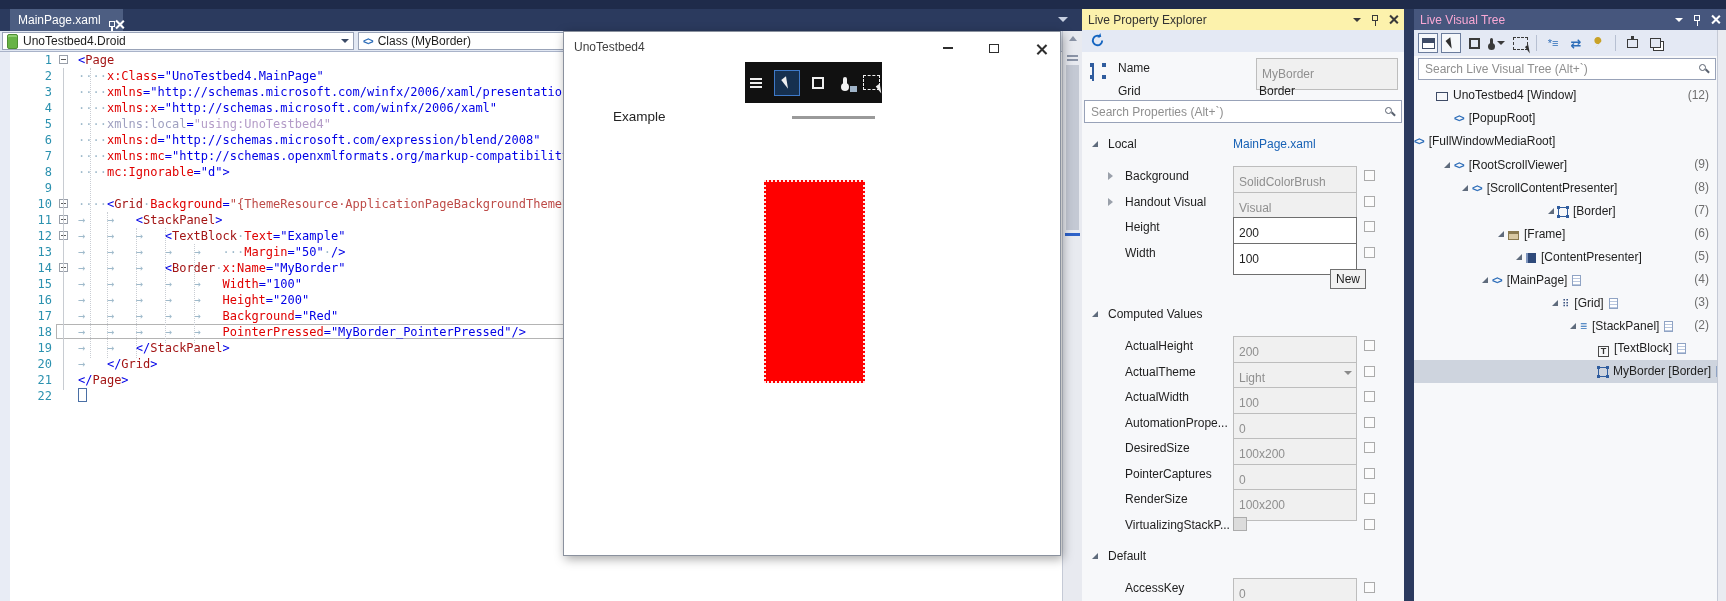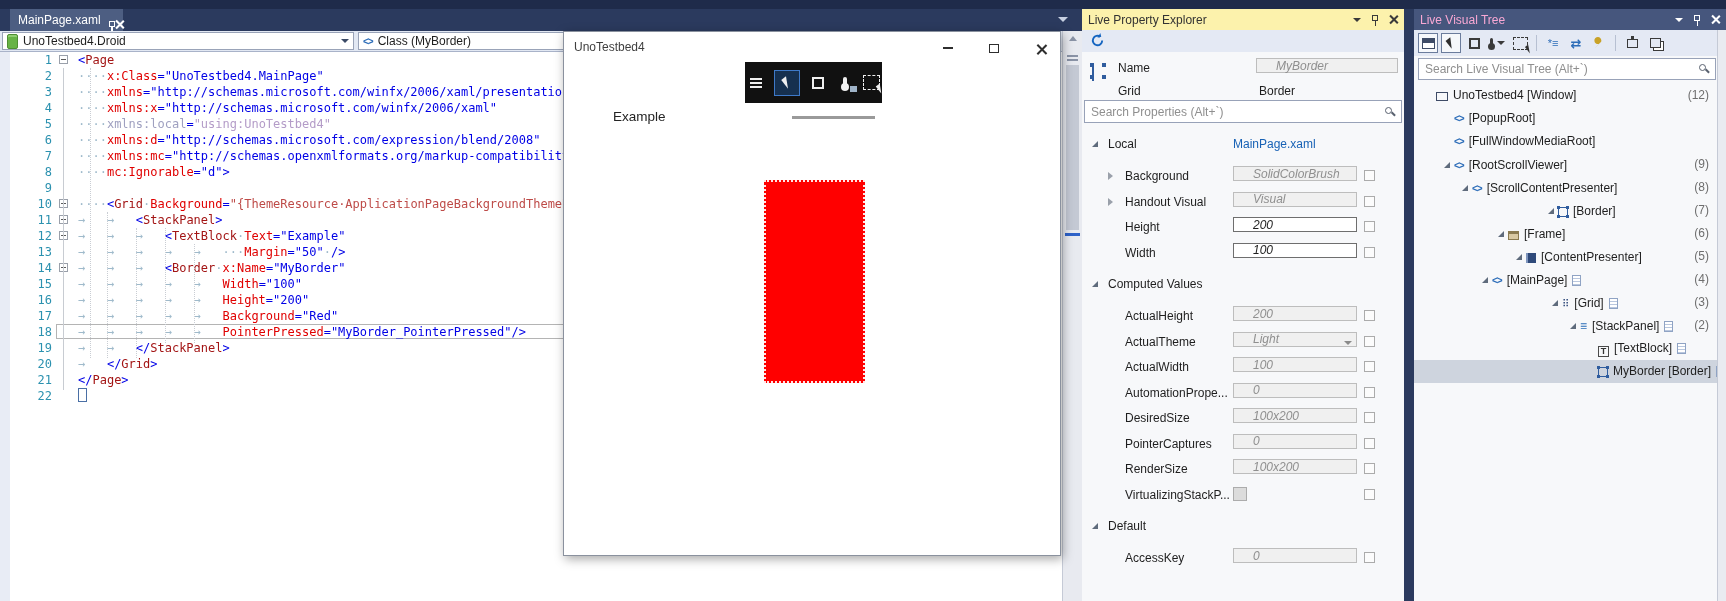--- a/index.html
+++ b/index.html
@@ -89,21 +89,21 @@
   
   #lpe{left:1082px;top:9px;width:322px;height:592px;background:#F7F8FA;overflow:hidden;}
   #lpe .panel-header{background:#FCF2AC;color:#333;}
   #lpe-toolbar{position:absolute;left:0;top:21px;right:0;height:22px;background:#E4E9F4;}
   .refresh{position:absolute;left:8px;top:3px;width:15px;height:15px;}
   #lpe-ident{position:absolute;left:0;top:43px;right:0;height:47px;}
   .border-icon{position:relative;width:13px;height:13px;border:1.4px solid #2F5C9E;box-sizing:border-box;}
   .border-icon::before{content:"";position:absolute;left:-3px;top:-3px;width:4px;height:4px;background:#2F5C9E;
       box-shadow:12px 0 0 #2F5C9E,0 12px 0 #2F5C9E,12px 12px 0 #2F5C9E;}
   .lbl{font-size:12px;color:#1E1E1E;}
-  .valbox{position:absolute;height:15px;box-sizing:border-box;font-size:12px;display:flex;align-items:center;padding:0 19px;font-style:italic;}
+  .valbox{position:absolute;height:32px;box-sizing:border-box;font-size:12px;display:flex;align-items:center;padding:0 5px;}
   .valbox.dis{background:#F0F0F0;border:1px solid #BDBDBD;color:#8F8F8F;}
   .valbox.edit{background:#FFF;border:1px solid #6E6E6E;color:#1E1E1E;}
   .resetbox{position:absolute;width:11px;height:11px;border:1px solid #ABABAB;background:#FCFCFC;box-sizing:border-box;}
   .exp-open{width:0;height:0;border-left:6px solid transparent;border-bottom:6px solid #5F6B7C;}
   .exp-closed{width:0;height:0;border-top:4px solid transparent;border-bottom:4px solid transparent;border-left:5px solid #9AA0AA;}
   .lpe-row{position:relative;width:100%;}
   .lpe-row.sec{height:26px;margin-top:6px;margin-bottom:6px;}
   .lpe-row.prop{height:25.5px;}
   .lpe-row.newrow{height:30px;}
   .lpe-row .exp-slot{position:absolute;left:10px;top:9px;}
@@ -391,20 +391,23 @@
         </div>
         <span class="resetbox rb"></span>
       </div>
       <div class="lpe-row prop">
         <span class="p-lbl">Width</span>
         <div class="valbox vb edit">
           <span>100</span>
         </div>
         <span class="resetbox rb"></span>
       </div>
+      <div class="lpe-row newrow">
+        <span class="newbtn">New</span>
+      </div>
       <div class="lpe-row sec">
         <span class="exp-slot exp-open"></span>
         <span class="sec-lbl">Computed Values</span>
       </div>
       <div class="lpe-row prop">
         <span class="p-lbl">ActualHeight</span>
         <div class="valbox vb dis">
           <span>200</span>
         </div>
         <span class="resetbox rb"></span>
@@ -519,21 +522,21 @@
         <span class="winstack"></span>
       </div>
     </div>
   <div class="searchbox" style="left:4px;top:49px;width:298px;height:22px;">
     <span>Search Live Visual Tree (Alt+`)</span>
     <span class="mag"></span>
   </div>
   <div id="lvt-tree">
       <div class="trow" style="padding-left: 22px;"><span class="texp"></span><span class="ticon ti-window"></span><span>UnoTestbed4 [Window]</span><span class="cnt">(12)</span></div>
       <div class="trow" style="padding-left: 40px;"><span class="texp"></span><span class="ticon ti-xml">&lt;&gt;</span><span>[PopupRoot]</span></div>
-      <div class="trow" style="padding-left: 40px;"><span class="texp"></span><span class="ticon ti-xml">&lt;&gt;</span><span>[FullWindowMediaRoot]</span></div>
+      <div class="trow" style=""><span class="texp"></span><span class="ticon ti-xml">&lt;&gt;</span><span>[FullWindowMediaRoot]</span></div>
       <div class="trow" style="padding-left: 40px;"><span class="texp"><span class="exp-open" style="display:inline-block"></span></span><span class="ticon ti-xml">&lt;&gt;</span><span>[RootScrollViewer]</span><span class="cnt">(9)</span></div>
       <div class="trow" style="padding-left: 58px;"><span class="texp"><span class="exp-open" style="display:inline-block"></span></span><span class="ticon ti-xml">&lt;&gt;</span><span>[ScrollContentPresenter]</span><span class="cnt">(8)</span></div>
       <div class="trow" style="padding-left: 108px; margin-left: 36px;"><span class="texp"><span class="exp-open" style="display:inline-block"></span></span><span class="ticon ti-border"></span><span>[Border]</span><span class="cnt">(7)</span></div>
       <div class="trow" style="padding-left: 94px;"><span class="texp"><span class="exp-open" style="display:inline-block"></span></span><span class="ticon ti-frame"></span><span>[Frame]</span><span class="cnt">(6)</span></div>
       <div class="trow" style="padding-left: 112px;"><span class="texp"><span class="exp-open" style="display:inline-block"></span></span><span class="ticon ti-content"></span><span>[ContentPresenter]</span><span class="cnt">(5)</span></div>
       <div class="trow" style="padding-left: 62px; margin-left: 16px;"><span class="texp"><span class="exp-open" style="display:inline-block"></span></span><span class="ticon ti-xml">&lt;&gt;</span><span>[MainPage]</span><span class="ti-doc"></span><span class="cnt">(4)</span></div>
       <div class="trow" style="padding-left: 148px;"><span class="texp"><span class="exp-open" style="display:inline-block"></span></span><span class="ticon ti-grid">⠿</span><span>[Grid]</span><span class="ti-doc"></span><span class="cnt">(3)</span></div>
       <div class="trow" style="padding-left: 166px;"><span class="texp"><span class="exp-open" style="display:inline-block"></span></span><span class="ticon ti-stack">≡</span><span>[StackPanel]</span><span class="ti-doc"></span><span class="cnt">(2)</span></div>
       <div class="trow" style="padding-left: 184px;"><span class="texp"></span><span class="ticon ti-text">T</span><span>[TextBlock]</span><span class="ti-doc"></span></div>
       <div class="trow sel" style="padding-left: 184px;"><span class="texp"></span><span class="ticon ti-border"></span><span>MyBorder [Border]</span><span class="ti-doc"></span></div>

